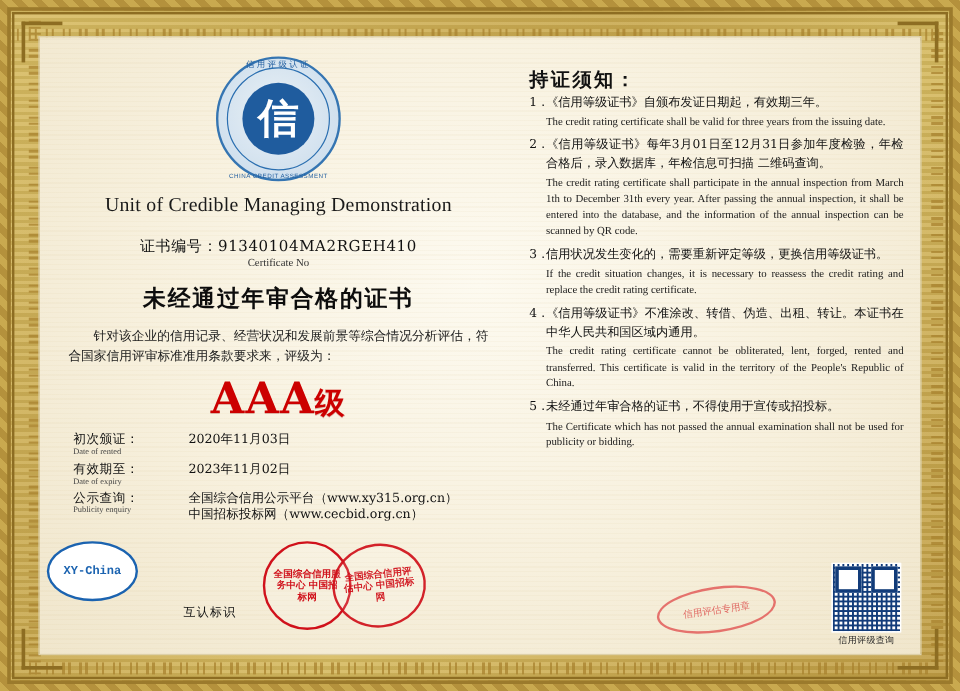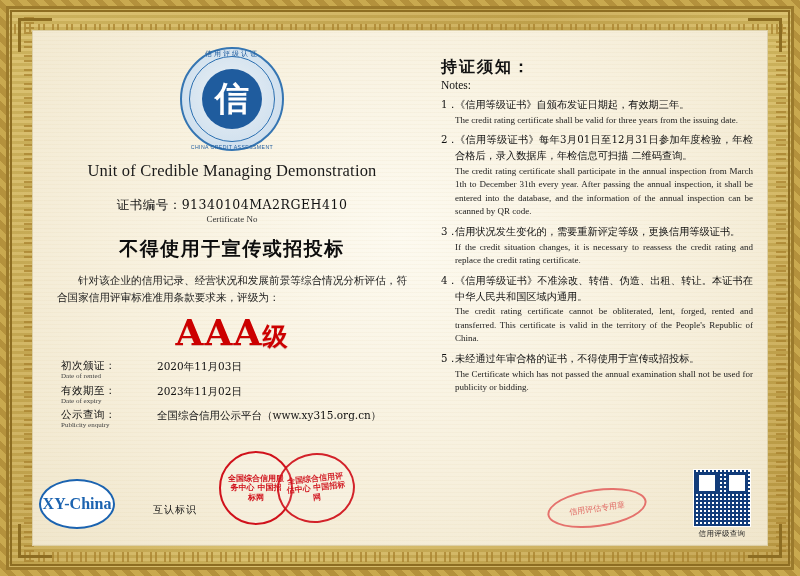--- a/index.html
+++ b/index.html
@@ -292,25 +292,24 @@
     left: 100px;
     top: 2px;
     width: 72px;
     height: 46px;
     border-radius: 50%;
     border: 2px solid #1b63b0;
     background: #fff;
     display: flex;
     align-items: center;
     justify-content: center;
-    font-size: 16px;
+    font-size: 10px;
     font-weight: bold;
     color: #1b63b0;
-    font-family: Liberation Serif, serif;
-    margin-top: 28px;
+    font-family: Liberation Mono, monospace;
   }
   .xy-caption {
     position: absolute;
     left: 100px;
     top: 52px;
     width: 72px;
     text-align: center;
     font-size: 10px;
     color: #111;
     font-family: "DejaVu Serif", serif;
@@ -482,21 +481,21 @@
             <div class="seal-center">信</div>
             <div class="seal-arc-bottom">CHINA CREDIT ASSESSMENT</div>
           </div>
         </div>
 
         <div class="main-title-en">Unit of Credible Managing Demonstration</div>
 
         <div class="cert-no">证书编号：91340104MA2RGEH410</div>
         <div class="cert-no-en">Certificate  No</div>
 
-        <div class="company">不得使用于宣传或招投标</div>
+        <div class="company">未经通过年审合格的证书</div>
 
         <div class="desc">针对该企业的信用记录、经营状况和发展前景等综合情况分析评估，符合国家信用评审标准准用条款要求来，评级为：</div>
 
         <div class="grade">
           <span>AAA</span><span class="grade-cn">级</span>
         </div>
 
         <div class="fields">
 
           <div class="field-row">
@@ -515,37 +514,37 @@
             <div class="field-value">2023年11月02日</div>
           </div>
 
           <div class="field-row">
             <div class="field-label">
               <span class="cn">公示查询：</span>
               <span class="en">Publicity enquiry</span>
             </div>
             <div class="field-value">
               <span>全国综合信用公示平台（www.xy315.org.cn）</span>
+              <span class="line2">中国招标投标网（www.cecbid.org.cn）</span>
             </div>
           </div>
         </div>
 
         <div class="badges">
           <div class="xy-badge">XY-China</div>
           <div class="xy-caption">互认标识</div>
           <div class="stamp stamp1">全国综合信用服务中心
 中国招标网</div>
           <div class="stamp stamp2">全国综合信用评估中心
 中国招标网</div>
         </div>
       </div>
 
       <div class="col-right">
         <div class="notes-title-cn">持证须知：</div>
-        <div class="notes-title-en">Notes:</div>
 
         <div class="note-item">
           <div class="note-num">1．</div>
           <div class="note-body">
             <div class="note-cn">《信用等级证书》自颁布发证日期起，有效期三年。</div>
             <div class="note-en">The credit rating certificate shall be valid for three years from the issuing date.</div>
           </div>
         </div>
 
         <div class="note-item">

